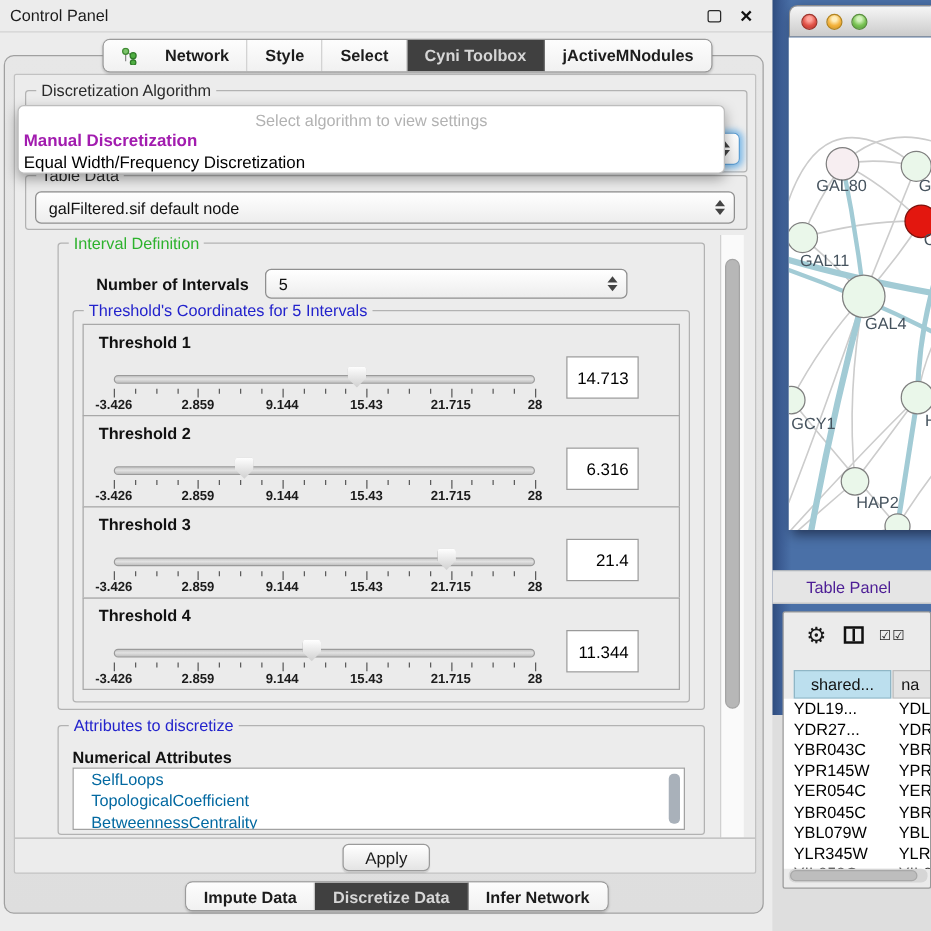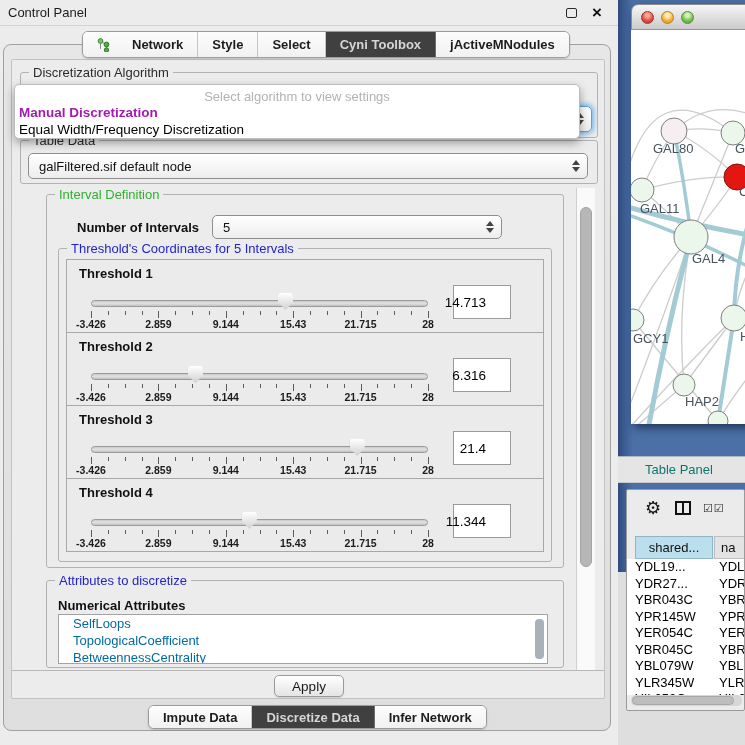--- a/index.html
+++ b/index.html
@@ -45,21 +45,21 @@
 
   .thr { position:relative; width:478px; height:74px; border:1px solid #a8a8a8; background:#ebebeb; margin-top:-1px; }
   .thr-label { position:absolute; left:12px; top:6px; font-size:13px; font-weight:bold; color:#111; }
   .track { position:absolute; left:24px; top:40px; width:337px; height:7px; border-radius:4px; border:1px solid #9a9a9a; background:linear-gradient(#c9c9c9,#e2e2e2 45%,#c2c2c2); }
   .handle { position:absolute; top:33px; width:15px; height:17px; background:linear-gradient(#ffffff,#d0d0d0); clip-path:polygon(10% 0,90% 0,100% 14%,100% 55%,50% 100%,0 55%,0 14%); filter:drop-shadow(0 0 1px #777); }
   .tick { position:absolute; width:1px; background:#5c5c5c; top:0; height:4px; }
   .tick.major { height:7px; }
   .ticks { position:absolute; left:24px; top:51px; width:337px; height:8px; }
   .ticklabels { position:absolute; left:24px; top:58px; width:337px; height:12px; }
   .ticklabel { position:absolute; transform:translateX(-50%); font-size:10.5px; font-weight:600; color:#1c1c1c; white-space:nowrap; }
-  .valbox { position:absolute; left:386px; top:25px; width:58px; height:34px; background:#fff; border:1px solid #9a9a9a; font-size:13.5px; display:flex; align-items:center; justify-content:flex-end; padding-right:24px; color:#000; }
+  .valbox { position:absolute; left:386px; top:25px; width:58px; height:34px; background:#fff; border:1px solid #9a9a9a; font-size:13.5px; display:flex; align-items:center; justify-content:flex-end; padding-right:7px; color:#000; }
 
   .attr-list { position:absolute; left:46px; top:554px; width:490px; height:50px; background:#fff; border:1px solid #a2a2a2; overflow:hidden; }
   .attr-item { font-size:13px; color:#0369a1; padding:1px 12px 1px 14px; line-height:15px; }
   .attr-scroll { position:absolute; right:3px; top:4px; width:9px; height:40px; border-radius:4px; background:#a9b1ba; }
 
   .bold-label { font-weight:bold; font-size:13px; color:#111; position:absolute; }
 
   .separator { position:absolute; left:0; top:610px; width:592px; border-top:1px solid #b8b8b8; }
   .btn { position:absolute; left:262px; top:615px; width:70px; height:22px; border:1px solid #9a9a9a; border-radius:5px; background:linear-gradient(#ffffff,#e4e4e4); font-size:13.5px; display:flex; align-items:center; justify-content:center; box-shadow:0 1px 1px rgba(0,0,0,0.12); }
 
@@ -70,21 +70,21 @@
   .net-frame { position:absolute; left:0; top:0; width:127px; height:572px; background:linear-gradient(90deg,#2e4c7e 0,#3d5e95 7px,#4a70a7 15px);text-decoration:underline; }
   .mac-window { position:absolute; left:13px; top:4px; width:122px; height:420px; border-radius:7px 0 0 0; box-shadow:3px 4px 9px rgba(0,0,15,0.5); }
   .mac-titlebar { position:absolute; left:0; top:0; width:122px; height:26px; border-radius:7px 0 0 0; background:linear-gradient(#f6f6f6,#cbcbcb); border:1px solid #8d8d8d; border-bottom:1px solid #979797; display:flex; align-items:center; padding-left:9px; gap:7px; }
   .light { width:13px; height:13px; border-radius:50%; }
   .light.red { background:radial-gradient(circle at 50% 30%, #ffa49b 0 18%, #e05247 55%, #b4332a); border:1px solid #9e352d; }
   .light.yellow { background:radial-gradient(circle at 50% 30%, #ffeebb 0 18%, #f4b33d 55%, #cd8f1e); border:1px solid #b28420; }
   .light.green { background:radial-gradient(circle at 50% 30%, #d2f2bb 0 18%, #79c353 55%, #52963a); border:1px solid #5a8f3f; }
   .net-view { position:absolute; left:0; top:26px; width:122px; height:394px; background:#fff; overflow:hidden; }
 
   .tp-bar { position:absolute; left:0; top:456px; width:127px; height:27px; background:#e5e5e5; border-top:1px solid #b0b6bd; border-bottom:1px solid #c8c8c8; }
-  .tp-bar span { position:absolute; left:27px; top:5px; font-size:13px; color:#0f766e; }
+  .tp-bar span { position:absolute; left:27px; top:5px; font-size:13px; color:#4c1d95; }
   .tp-body { position:absolute; left:8px; top:489px; width:119px; height:222px; border:1px solid #9a9a9a; border-radius:2px; background:#ebebeb; overflow:hidden; }
   .tp-toolbar { position:absolute; left:0; top:0; width:119px; height:44px; }
   .gear-glyph { position:absolute; left:18px; top:7px; font-size:18px; color:#1a1a1a; }
   .col-icon { position:absolute; left:48px; top:11px; width:16px; height:14px; border:2px solid #111; }
   .col-icon:before { content:""; position:absolute; left:5px; top:0; width:2px; height:10px; background:#111; }
   .check-glyph { position:absolute; left:76px; top:12px; font-size:11px; letter-spacing:1px; color:#222; }
   .tp-header { position:absolute; left:0; top:46px; width:200px; height:23px; }
   .tp-hcell { position:absolute; top:0; height:23px; font-size:13px; display:flex; align-items:center; justify-content:center; background:#e3e3e3; border:1px solid #bdbdbd; color:#111; }
   .tp-hcell.sel { background:#bcdfee; border-color:#8fb6c6; }
   .tp-rows { position:absolute; left:0; top:69px; width:200px; height:136px; background:#fff; overflow:hidden; }

